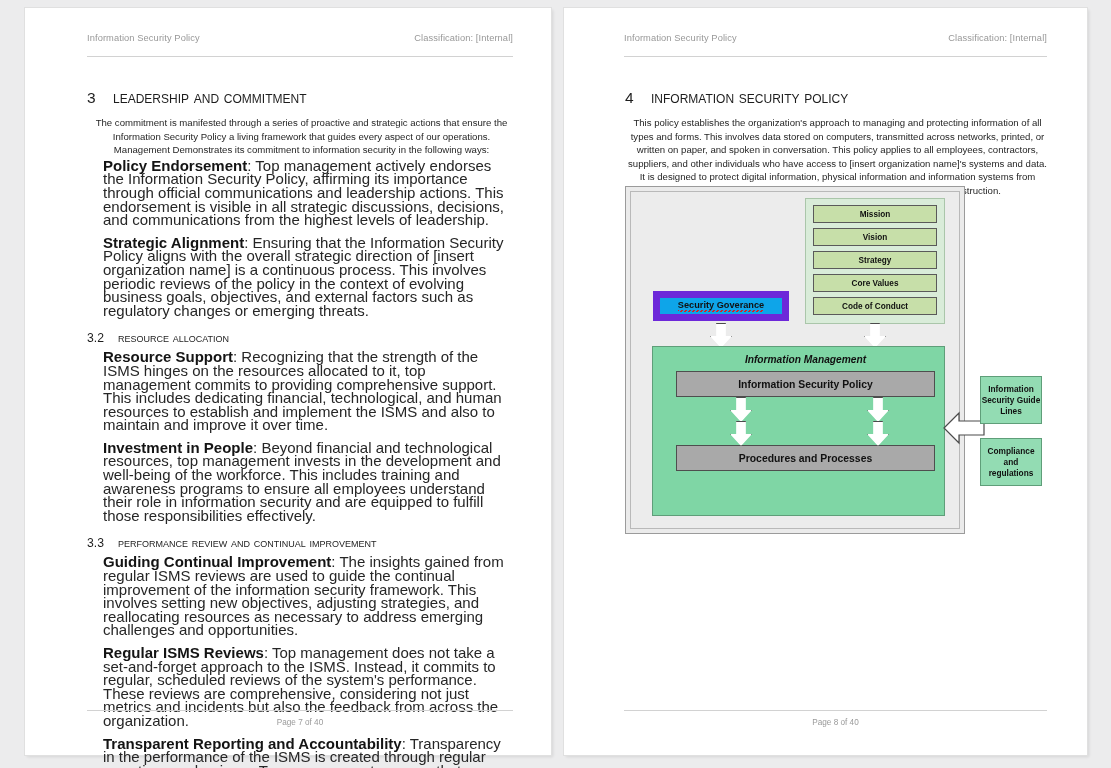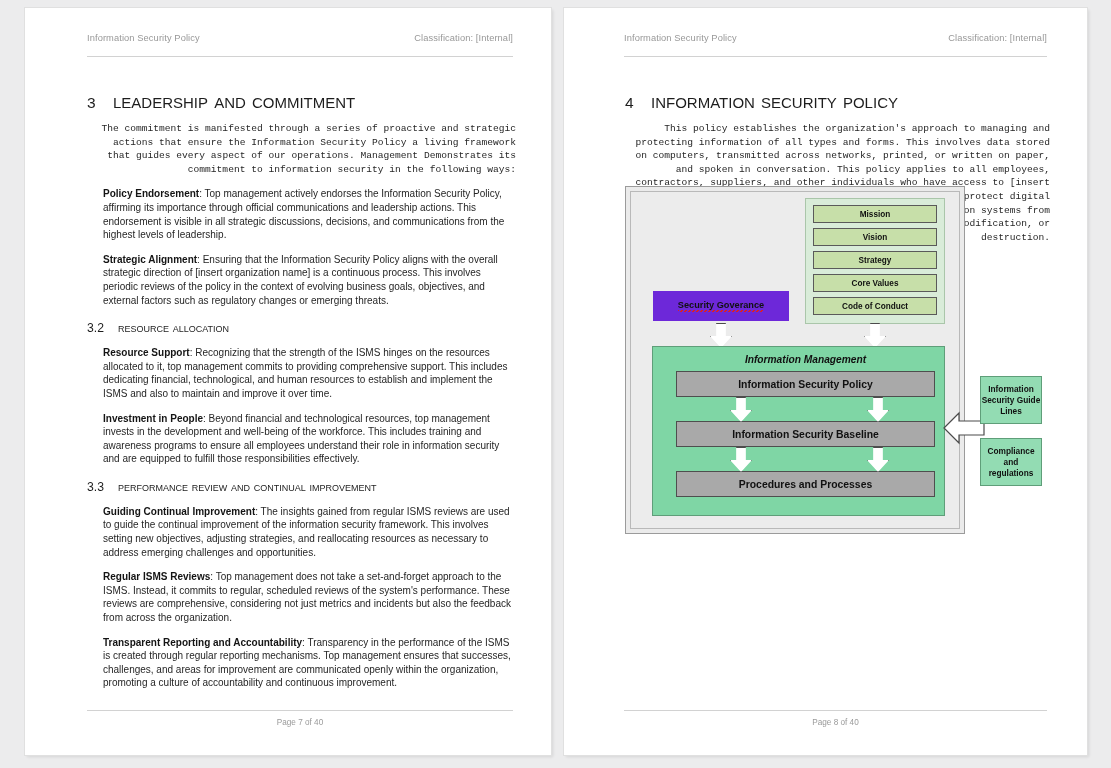--- a/index.html
+++ b/index.html
@@ -62,43 +62,43 @@
   h1.h1 {
     margin: 10px 0 8px 0;
     font-family: "Liberation Sans", sans-serif;
     font-weight: normal;
     font-size: 15.5px;
     color: #1d1d1d;
     display: flex; align-items: baseline;
     letter-spacing: 0px;
   }
   h1.h1 .num { width: 26px; flex: 0 0 26px; font-size: 15.5px; }
-  h1.h1 .txt { font-variant: small-caps; text-transform: lowercase; font-size: 22px; }
+  h1.h1 .txt { font-variant: small-caps; text-transform: lowercase; font-size: 17px; }
 
   h2.h2 {
     margin: 13px 0 5px 0;
     font-family: "Liberation Sans", sans-serif;
     font-weight: normal;
     font-size: 12.2px;
     color: #1d1d1d;
     display: flex; align-items: baseline;
   }
   h2.h2 .num { width: 31px; flex: 0 0 31px; font-size: 12.2px; }
   h2.h2 .txt { font-variant: small-caps; text-transform: lowercase; font-size: 13.4px; }
 
   p.lead {
     margin: 0 0 2px 0;
     font-size: 9.6px; line-height: 13.6px;
-    color: #262626; text-align: right; font-family: Liberation Mono, monospace;
+    color: #262626; text-align: center;
   }
 
   .indent { margin-left: 16px; }
   p.para {
-    margin: 11px 0 9px 0;
-    font-size: 10px; line-height: 13.6px;
+    margin: 0 0 9px 0;
+    font-size: 15px; line-height: 13.6px;
     color: #262626;
   }
   p.para .runin { font-weight: bold; color: #141414; }
 
   
   .diagram-wrap {
     position: absolute;
     left: 624px; top: 186px;
     width: 420px; height: 350px;
   }
@@ -112,22 +112,22 @@
     position: absolute; left: 5px; top: 5px;
     width: 330px; height: 338px;
     border: 1px solid #b9b9b9;
     background: #ececec;
   }
 
   
   .box-gov {
     position: absolute; left: 28px; top: 105px;
     width: 136px; height: 30px;
-    background: #6d28d9;
-    border: 1px solid #6d28d9;
+    background: #0ea5e9;
+    border: 7px solid #6d28d9;
     display: flex; align-items: center; justify-content: center;
     font-size: 9.2px; font-weight: bold; color: #111;
   }
   .misspelled {
     background-image: repeating-linear-gradient(135deg,
         #d22 0, #d22 1.2px, transparent 1.2px, transparent 2.6px);
     background-repeat: repeat-x;
     background-size: 4px 2.4px;
     background-position: 0 100%;
     padding-bottom: 2px;
@@ -285,21 +285,20 @@
         <div class="arrow-down" style="left:85px; top:137px;"></div>
         <div class="arrow-down" style="left:239px; top:137px;"></div>
 
         <div class="grp-im">
           <div class="im-title">Information Management</div>
           <div class="im-box">Information Security Policy</div>
           <div style="height:24px;position:relative;">
             <div class="arrow-down" style="left:54px; top:0px;"></div>
             <div class="arrow-down" style="left:191px; top:0px;"></div>
           </div>
-          <div class="im-box">Information Security Baseline</div>
           <div style="height:24px;position:relative;">
             <div class="arrow-down" style="left:54px; top:0px;"></div>
             <div class="arrow-down" style="left:191px; top:0px;"></div>
           </div>
           <div class="im-box">Procedures and Processes</div>
         </div>
 
         <svg class="arrow-svg" style="left:318px; top:222px;" width="42" height="40" viewBox="0 0 42 40">
           <polygon points="1,20 16,5 16,13 41,13 41,27 16,27 16,35" fill="#ffffff" stroke="#4b4b4b" stroke-width="1.2"></polygon>
         </svg>

